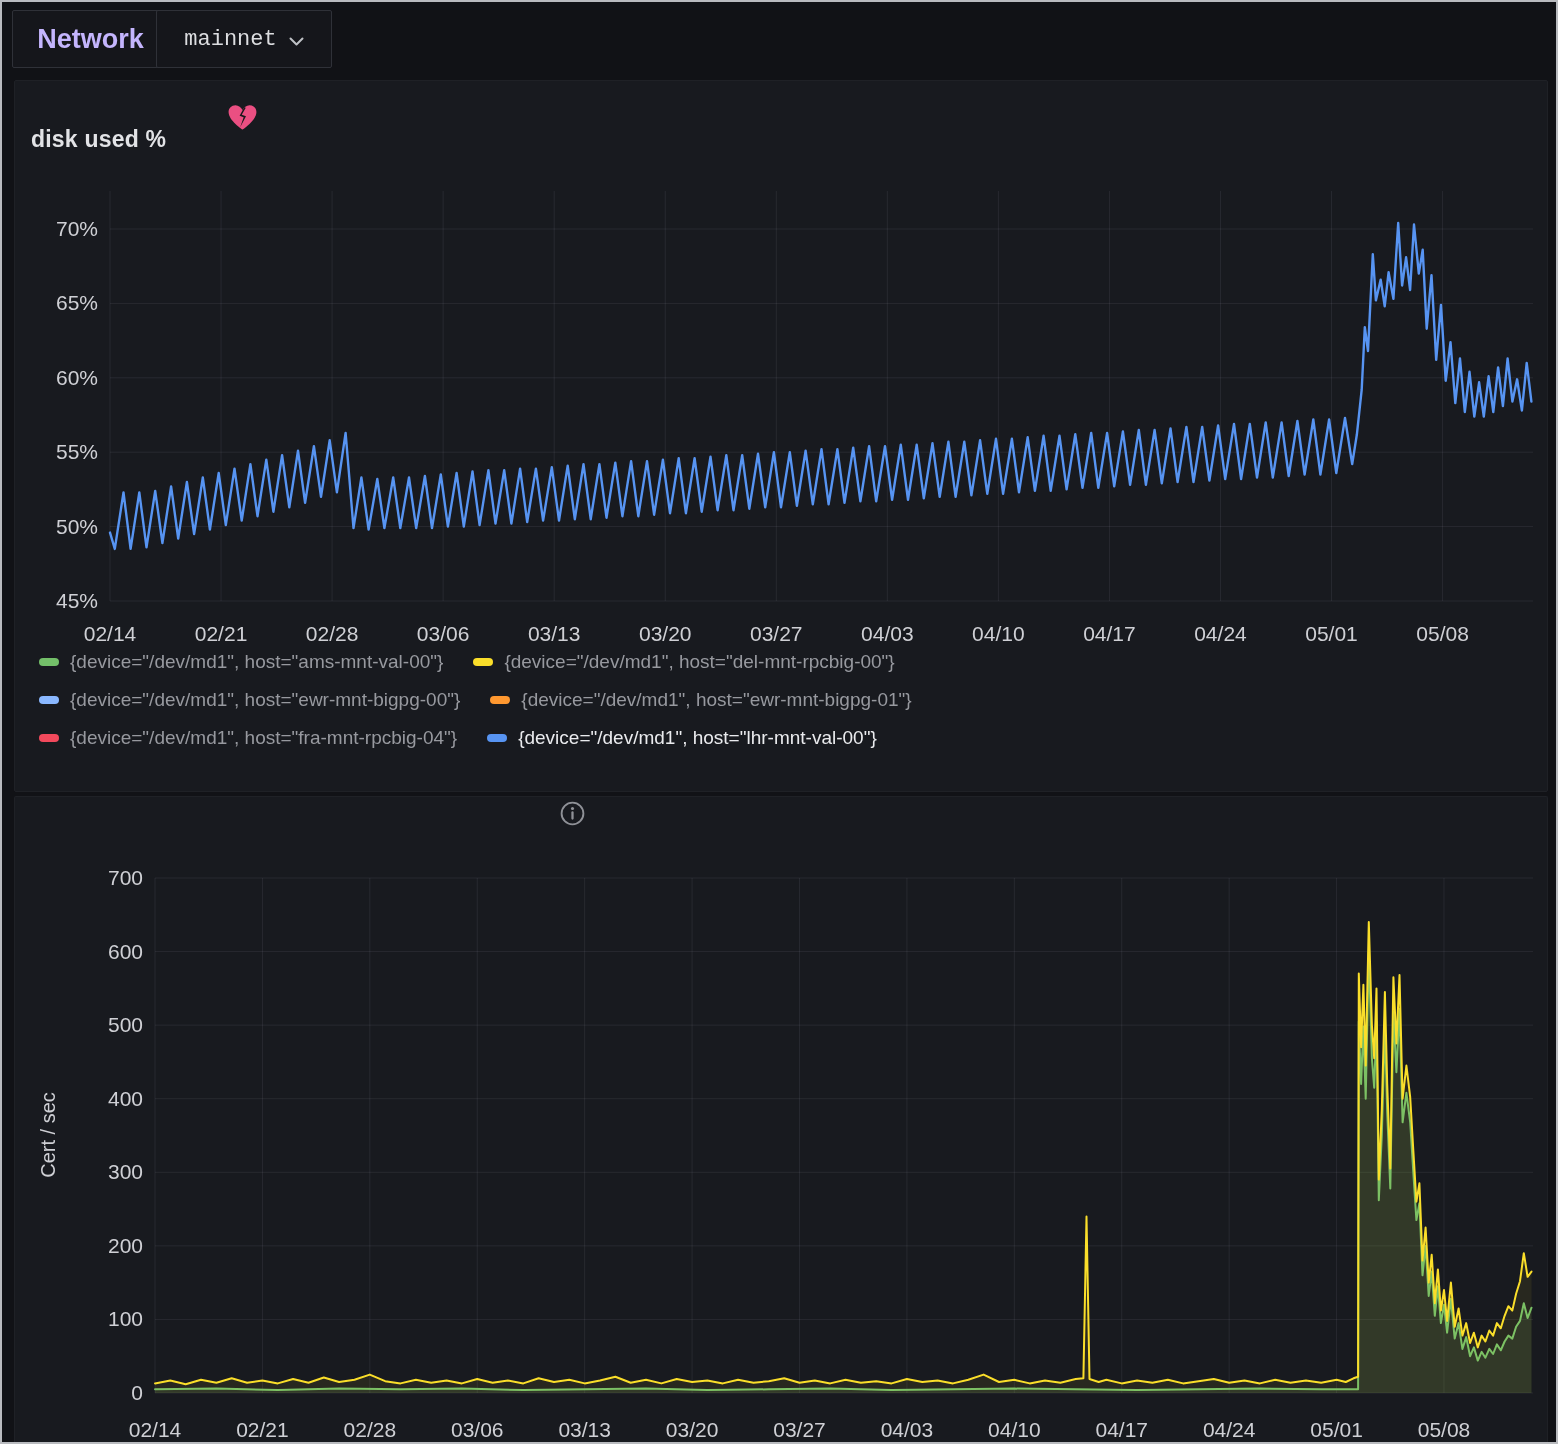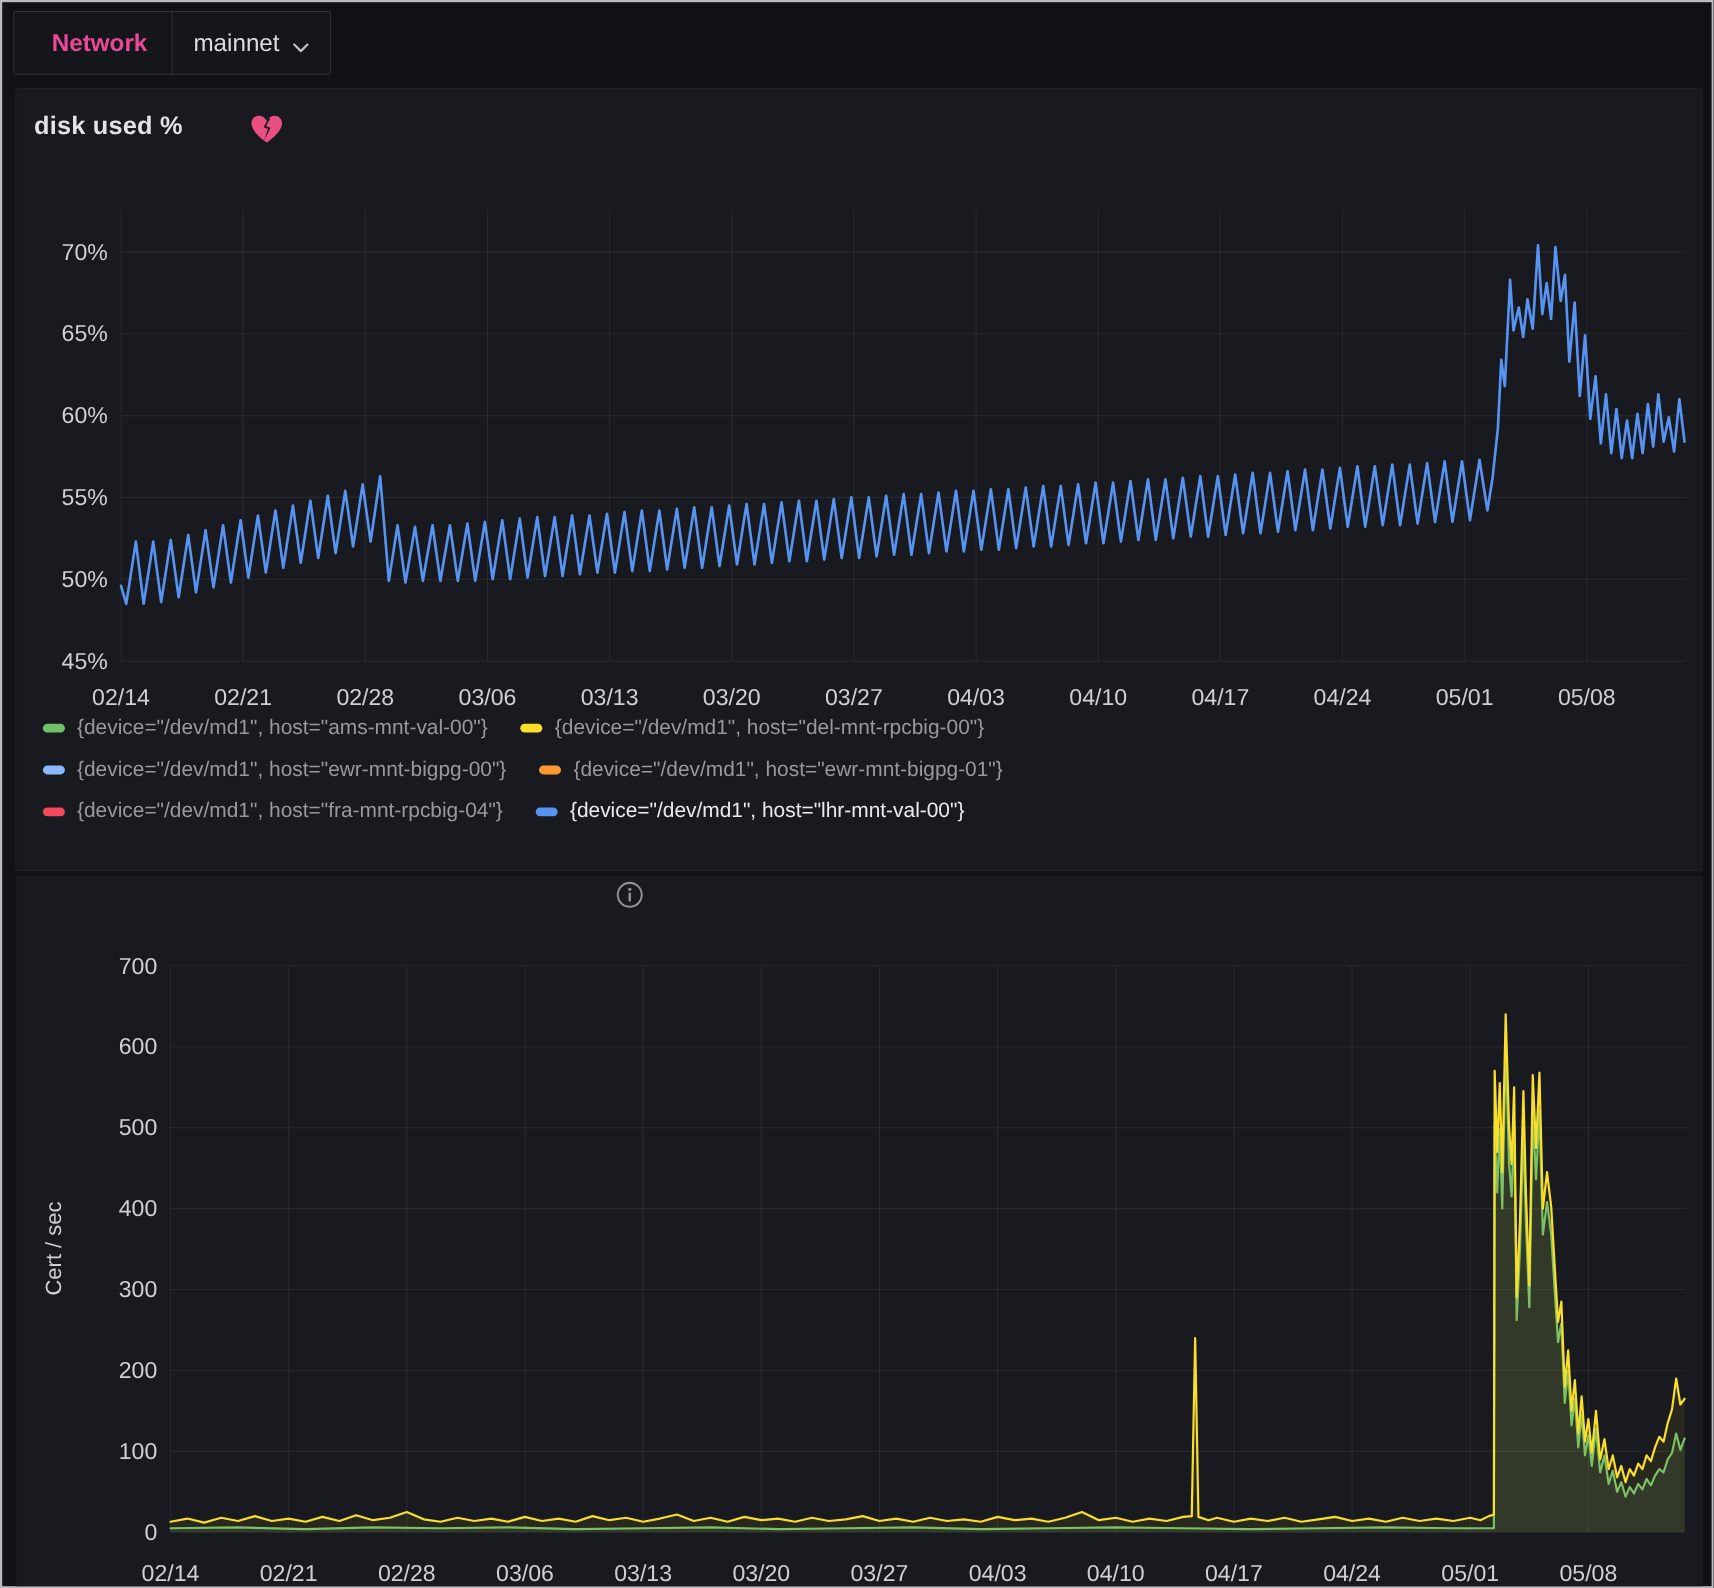--- a/index.html
+++ b/index.html
@@ -3,28 +3,28 @@
 <meta charset="utf-8">
 <style>
   html,body{margin:0;padding:0;background:#0f1014;}
   *{box-sizing:border-box;}
   body{font-family:"Liberation Sans",sans-serif;}
   .frame{position:relative;width:1558px;height:1444px;background:#111216;
          border:2px solid #b9bbbf;overflow:hidden;}
   
   .varbox{position:absolute;top:8px;height:58px;display:flex;align-items:center;
           justify-content:center;background:#15161b;border:1px solid #2f3138;border-radius:2px;}
-  .varbox.label{left:10px;width:157px;color:#ec4899;font-size:22px;font-weight:600;}
-  .varbox.value{left:154px;width:145px;color:#dcdde0;font-size:22px;font-weight:400;gap:12px;cursor:pointer;}
+  .varbox.label{left:10px;width:157px;color:#c4b5fd;font-size:27px;font-weight:600;}
+  .varbox.value{left:154px;width:176px;color:#dcdde0;font-size:22px;font-weight:400;gap:12px;cursor:pointer;font-family:Liberation Mono, monospace;}
   .chev{display:inline-block;margin-top:3px;}
   
   .panel{position:absolute;left:12px;width:1534px;background:#181a1f;border:1px solid #1f2126;border-radius:2px;}
   .panel1{top:78px;height:712px;}
   .panel2{top:794px;height:650px;border-bottom:none;}
-  .ptitle{position:absolute;font-weight:600;letter-spacing:.2px;cursor:pointer;white-space:nowrap;}
+  .ptitle{position:absolute;font-weight:600;letter-spacing:.2px;cursor:pointer;white-space:nowrap;margin-top:25px;}
   .panel1 .ptitle{left:16px;top:20px;font-size:23px;color:#e2e3e6;}
   .panel2 .ptitle{left:18px;top:1px;font-size:22px;color:#b4b6bd;font-weight:500;}
   .hearticon{position:absolute;left:212px;top:22px;}
   .infoicon{position:absolute;left:544px;top:3px;cursor:pointer;}
   svg.chart{position:absolute;left:0;}
   #chart1-svg{top:90px;}
   #chart2-svg{top:64px;}
   svg text{font-family:"Liberation Sans",sans-serif;}
   
   .legend{position:absolute;left:24px;top:570px;width:1480px;}

